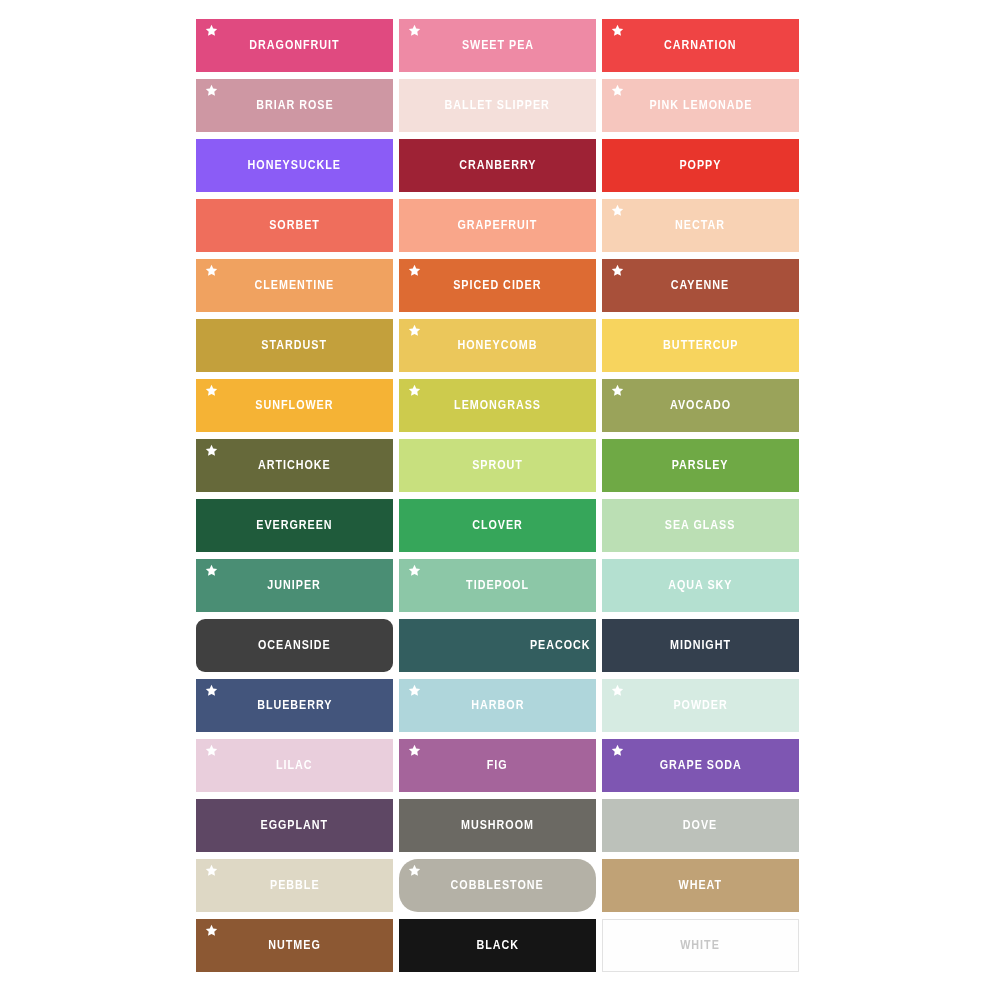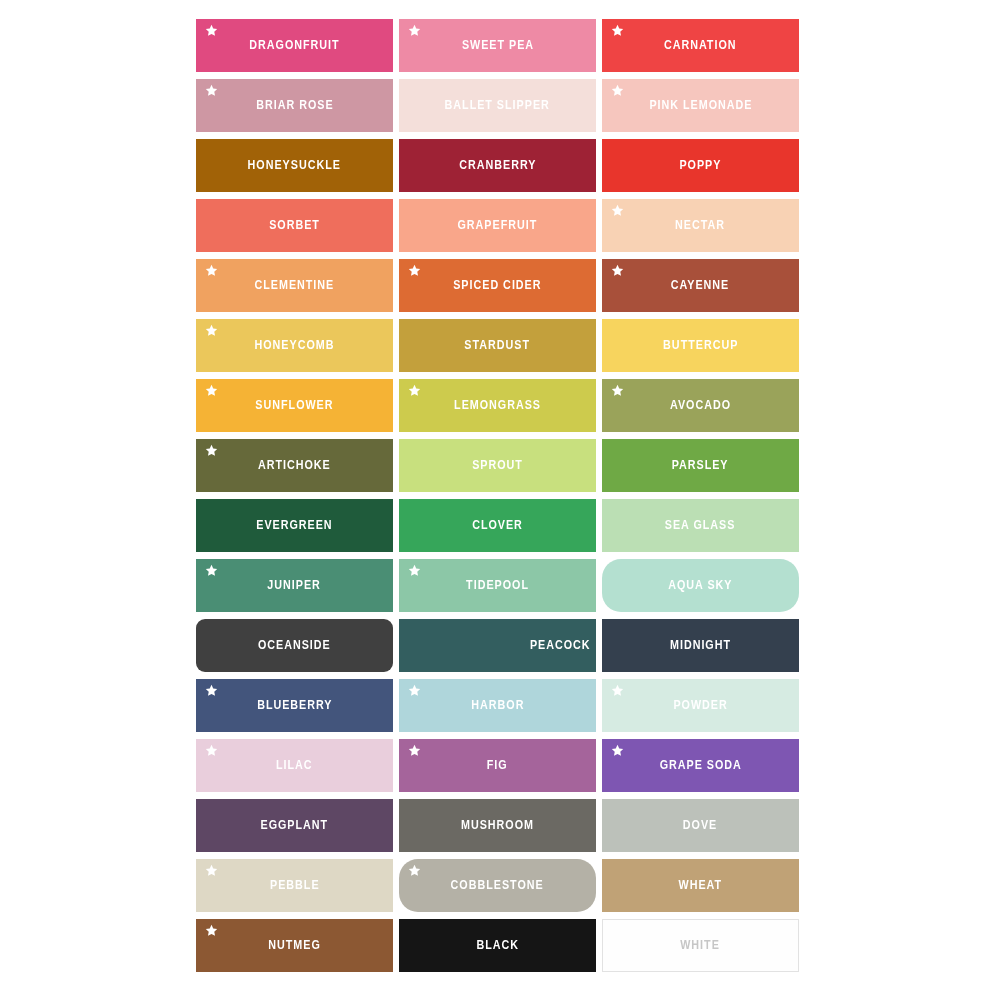--- a/index.html
+++ b/index.html
@@ -119,21 +119,21 @@
         <span class="swatch-label" style="color: rgb(255, 255, 255);">BALLET SLIPPER</span>
       </div>
       <div class="swatch" style="background: rgb(246, 198, 190);">
         <span class="swatch-star">
           <svg viewBox="0 0 24 24" aria-hidden="true">
             <path fill="#ffffff" d="M12 1.6l3.2 6.9 7.3.9-5.4 5.1 1.4 7.4L12 18.3 5.5 21.9l1.4-7.4L1.5 9.4l7.3-.9z"></path>
           </svg>
         </span>
         <span class="swatch-label" style="color: rgb(255, 255, 255);">PINK LEMONADE</span>
       </div>
-      <div class="swatch" style="background: #a16207;">
+      <div class="swatch" style="background: #8b5cf6;">
         <span class="swatch-label" style="color: rgb(255, 255, 255);">HONEYSUCKLE</span>
       </div>
       <div class="swatch" style="background: rgb(158, 34, 53);">
         <span class="swatch-label" style="color: rgb(255, 255, 255);">CRANBERRY</span>
       </div>
       <div class="swatch" style="background: rgb(232, 53, 44);">
         <span class="swatch-label" style="color: rgb(255, 255, 255);">POPPY</span>
       </div>
       <div class="swatch" style="background: rgb(239, 110, 92);">
         <span class="swatch-label" style="color: rgb(255, 255, 255);">SORBET</span>
@@ -166,31 +166,31 @@
         <span class="swatch-label" style="color: rgb(255, 255, 255);">SPICED CIDER</span>
       </div>
       <div class="swatch" style="background: rgb(168, 80, 58);">
         <span class="swatch-star">
           <svg viewBox="0 0 24 24" aria-hidden="true">
             <path fill="#ffffff" d="M12 1.6l3.2 6.9 7.3.9-5.4 5.1 1.4 7.4L12 18.3 5.5 21.9l1.4-7.4L1.5 9.4l7.3-.9z"></path>
           </svg>
         </span>
         <span class="swatch-label" style="color: rgb(255, 255, 255);">CAYENNE</span>
       </div>
-      <div class="swatch" style="background: rgb(235, 199, 91);">
-        <span class="swatch-star">
-          <svg viewBox="0 0 24 24" aria-hidden="true">
-            <path fill="#ffffff" d="M12 1.6l3.2 6.9 7.3.9-5.4 5.1 1.4 7.4L12 18.3 5.5 21.9l1.4-7.4L1.5 9.4l7.3-.9z"></path>
-          </svg>
-        </span>
-        <span class="swatch-label" style="color: rgb(255, 255, 255);">HONEYCOMB</span>
-      </div>
       <div class="swatch" style="background: rgb(195, 160, 60);">
         <span class="swatch-label" style="color: rgb(255, 255, 255);">STARDUST</span>
       </div>
+      <div class="swatch" style="background: rgb(235, 199, 91);">
+        <span class="swatch-star">
+          <svg viewBox="0 0 24 24" aria-hidden="true">
+            <path fill="#ffffff" d="M12 1.6l3.2 6.9 7.3.9-5.4 5.1 1.4 7.4L12 18.3 5.5 21.9l1.4-7.4L1.5 9.4l7.3-.9z"></path>
+          </svg>
+        </span>
+        <span class="swatch-label" style="color: rgb(255, 255, 255);">HONEYCOMB</span>
+      </div>
       <div class="swatch" style="background: rgb(247, 212, 94);">
         <span class="swatch-label" style="color: rgb(255, 255, 255);">BUTTERCUP</span>
       </div>
       <div class="swatch" style="background: rgb(245, 179, 53);">
         <span class="swatch-star">
           <svg viewBox="0 0 24 24" aria-hidden="true">
             <path fill="#ffffff" d="M12 1.6l3.2 6.9 7.3.9-5.4 5.1 1.4 7.4L12 18.3 5.5 21.9l1.4-7.4L1.5 9.4l7.3-.9z"></path>
           </svg>
         </span>
         <span class="swatch-label" style="color: rgb(255, 255, 255);">SUNFLOWER</span>
@@ -243,21 +243,21 @@
         <span class="swatch-label" style="color: rgb(255, 255, 255);">JUNIPER</span>
       </div>
       <div class="swatch" style="background: rgb(140, 199, 167);">
         <span class="swatch-star">
           <svg viewBox="0 0 24 24" aria-hidden="true">
             <path fill="#ffffff" d="M12 1.6l3.2 6.9 7.3.9-5.4 5.1 1.4 7.4L12 18.3 5.5 21.9l1.4-7.4L1.5 9.4l7.3-.9z"></path>
           </svg>
         </span>
         <span class="swatch-label" style="color: rgb(255, 255, 255);">TIDEPOOL</span>
       </div>
-      <div class="swatch" style="background: rgb(180, 224, 208); border-radius: 19px;">
+      <div class="swatch" style="background: rgb(180, 224, 208);">
         <span class="swatch-label" style="color: rgb(255, 255, 255);">AQUA SKY</span>
       </div>
       <div class="swatch" style="background: #404040; border-radius: 9px;">
         <span class="swatch-label" style="color: rgb(255, 255, 255);">OCEANSIDE</span>
       </div>
       <div class="swatch" style="background: rgb(51, 94, 95); justify-content: flex-end;">
         <span class="swatch-label" style="color: rgb(255, 255, 255);">PEACOCK</span>
       </div>
       <div class="swatch" style="background: rgb(52, 64, 78);">
         <span class="swatch-label" style="color: rgb(255, 255, 255);">MIDNIGHT</span>

